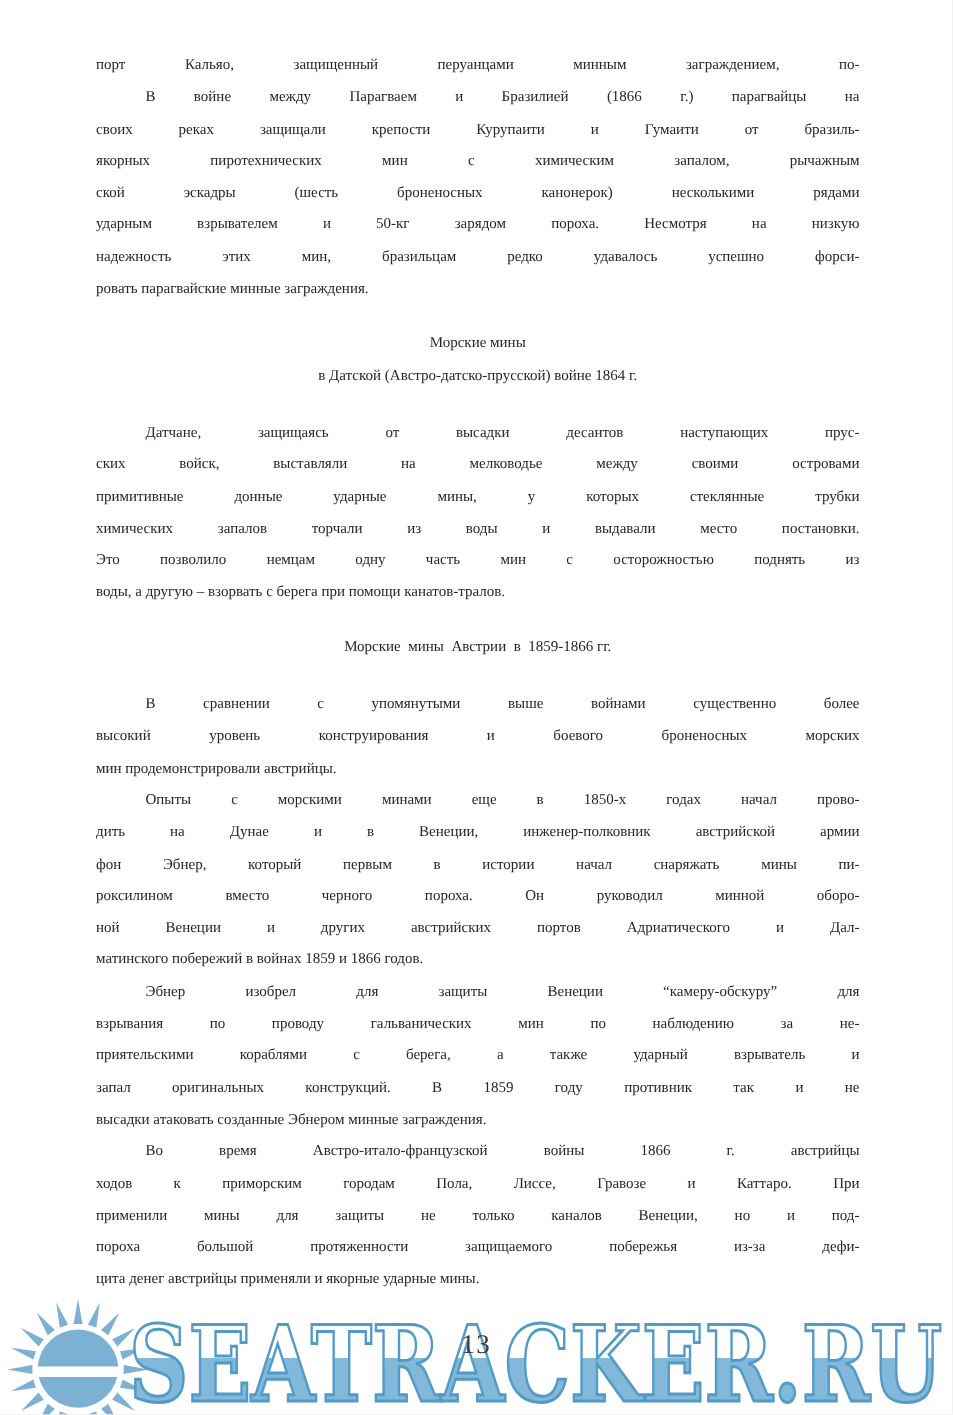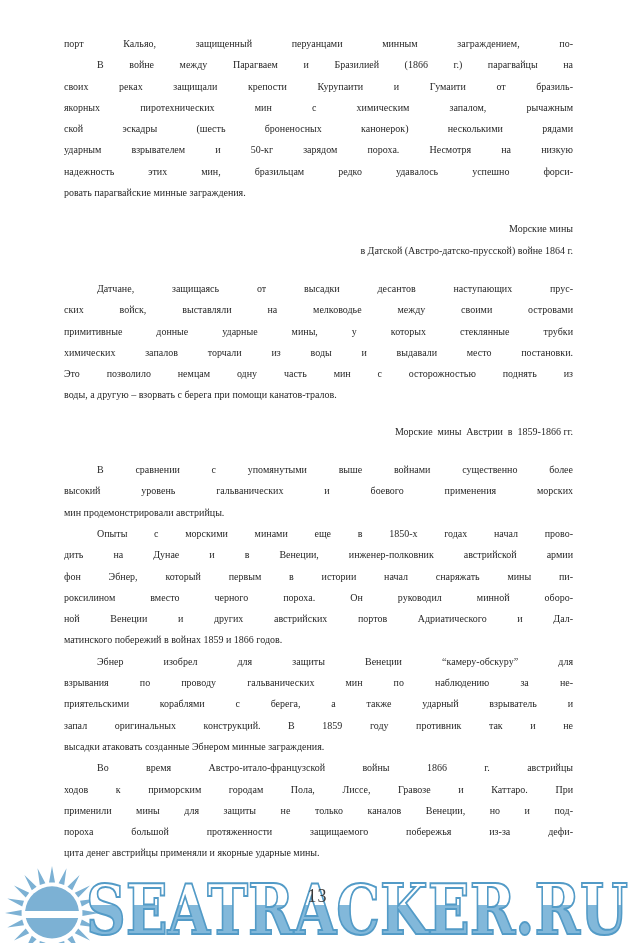--- a/index.html
+++ b/index.html
@@ -27,21 +27,21 @@
     height: 21.3px;
     overflow: hidden;
     text-align: left;
     white-space: pre-wrap;
   }
   
   .line.j { text-align: justify; }
   .line.j::after { content: ""; display: inline-block; width: 100%; height: 0; }
   .line.ind { padding-left: 33px; }
   .heading { margin: 15px 0 17px 0; }
-  .heading .line { text-align: right; }
+  .heading .line { text-align: center; }
   
   .watermark { position: absolute; left: 0; top: 12px; width: 100%; height: 100%; z-index: 1; }
   .sun-svg { position: absolute; left: 2px; top: 848px; }
   .wm-text-svg { position: absolute; left: 84px; top: 858px; }
   
   .page-number {
     position: absolute;
     left: 0;
     top: 886px;
     width: 100%;
@@ -97,21 +97,21 @@
         <div class="line j">примитивные донные ударные мины, у которых стеклянные трубки</div>
         <div class="line j">химических запалов торчали из воды и выдавали место постановки.</div>
         <div class="line j">Это позволило немцам одну часть мин с осторожностью поднять из</div>
         <div class="line">воды, а другую – взорвать с берега при помощи канатов-тралов.</div>
       </div>
       <div class="heading">
         <div class="line">Морские  мины  Австрии  в  1859-1866 гг.</div>
       </div>
       <div class="body">
         <div class="line j ind">В сравнении с упомянутыми выше войнами существенно более</div>
-        <div class="line j">высокий уровень гальванических и боевого применения морских</div>
+        <div class="line j">высокий уровень конструирования и боевого броненосных морских</div>
         <div class="line">мин продемонстрировали австрийцы.</div>
       </div>
       <div class="body">
         <div class="line j ind">Опыты с морскими минами еще в 1850-х годах начал прово-</div>
         <div class="line j">дить на Дунае и в Венеции, инженер-полковник австрийской армии</div>
         <div class="line j">фон Эбнер, который первым в истории начал снаряжать мины пи-</div>
         <div class="line j">роксилином вместо черного пороха. Он руководил минной оборо-</div>
         <div class="line j">ной Венеции и других австрийских портов Адриатического и Дал-</div>
         <div class="line">матинского побережий в войнах 1859 и 1866 годов.</div>
       </div>

